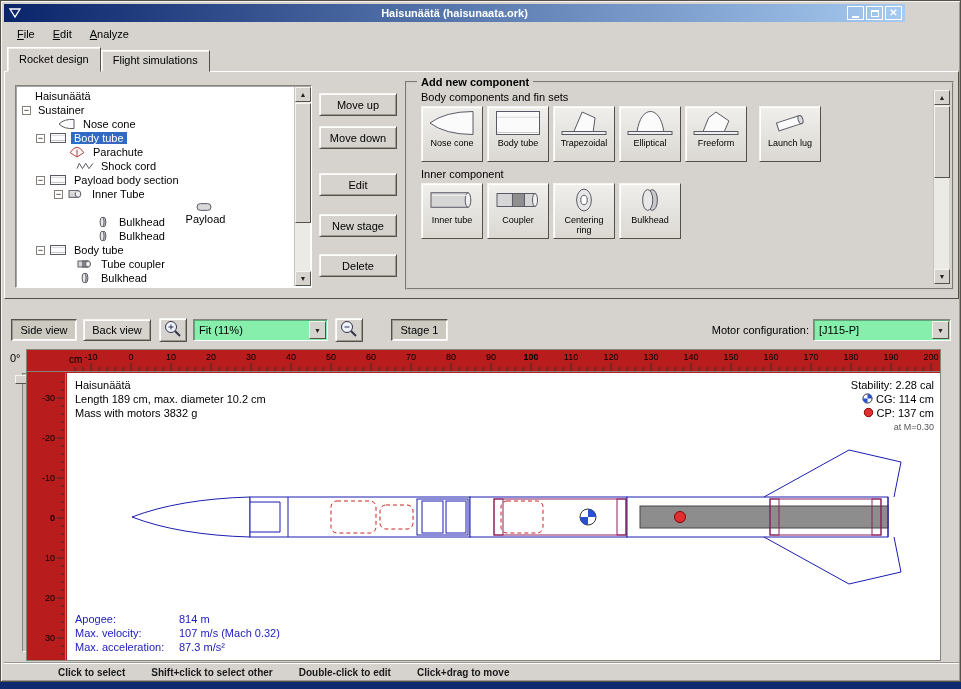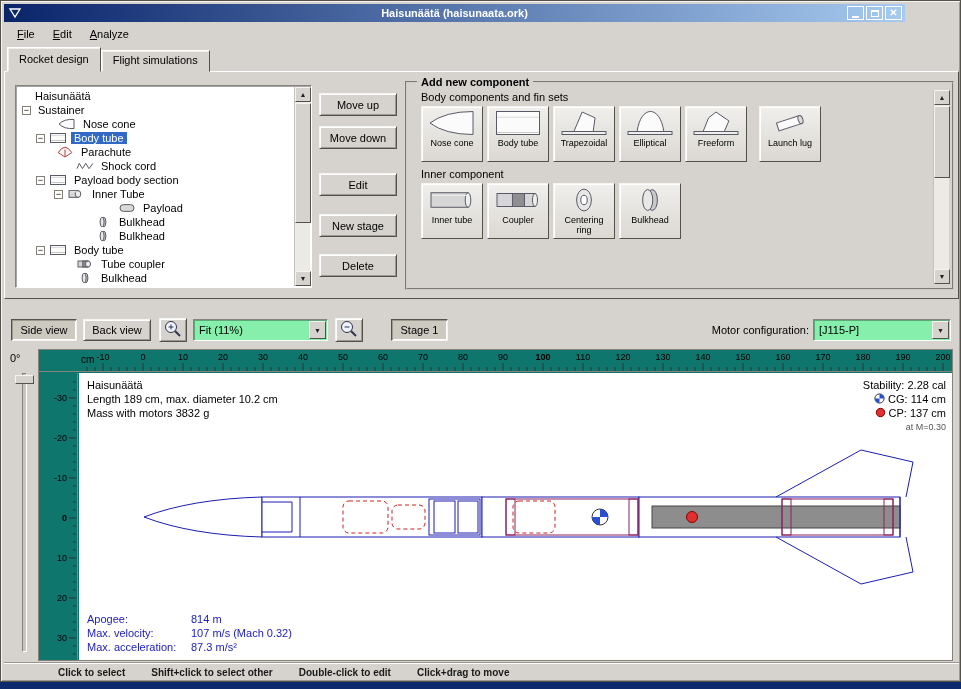--- a/index.html
+++ b/index.html
@@ -150,22 +150,22 @@
   .rot-label { position:absolute; left:4px; top:3px; }
   .rot-track {
     position:absolute; left:16px; top:24px; bottom:10px; width:5px;
     background:#c8c5be; border:1px solid; border-color:#87837b #fff #fff #87837b;
   }
   .rot-thumb {
     position:absolute; left:9px; top:26px; width:19px; height:9px;
     background:#d6d3ce; border:1px solid; border-color:#f5f4f1 #54504a #54504a #f5f4f1;
   }
   .scroll-area {
-    position:absolute; left:34px; top:0; width:915px; height:312px;
-    border:1px solid #87837b; background:#0f766e;
+    position:absolute; left:22px; top:0; width:915px; height:312px;
+    border:1px solid #87837b; background:#b91c1c;
   }
   .hruler { position:absolute; left:0; top:0; width:913px; height:22px; border-bottom:1px solid #87837b; }
   .hruler .unit { position:absolute; left:42px; top:4px; font-size:10px; }
   .hruler svg { position:absolute; left:39px; top:0; }
   .vruler { position:absolute; left:0; top:23px; width:39px; height:287px; border-right:1px solid #87837b; }
   .canvas { position:absolute; left:40px; top:23px; width:873px; height:287px; background:#fff; overflow:hidden; }
   .canvas svg.rocket-svg { position:absolute; left:0; top:-1px; }
   svg text { font-family:"Liberation Sans", sans-serif; }
   .info-block { position:absolute; left:8px; top:5px; line-height:14px; }
   .stab-block { position:absolute; right:6px; top:5px; text-align:right; line-height:14px; }
@@ -237,21 +237,21 @@
           </div>
           <div class="tree-row" style="padding-left: 18px;">
             <span class="expander">−</span>
             <span class="tree-icon"><svg width="18" height="12" viewBox="0 0 18 12" xmlns="http://www.w3.org/2000/svg">
                 <rect x="1.5" y="1.5" width="15" height="9" fill="#fbfbfb" stroke="#5a5a66"></rect>
                 <line x1="2" y1="3.3600000000000003" x2="16" y2="3.3600000000000003" stroke="#d8d8d8"></line>
                 <line x1="2" y1="8.5" x2="16" y2="8.5" stroke="#c8c8c8"></line>
               </svg></span>
             <span class="tree-label sel">Body tube</span>
           </div>
-          <div class="tree-row" style="padding-left: 38px;">
+          <div class="tree-row" style="padding-left: 50px;">
             <span class="tree-icon"><svg width="18" height="12" viewBox="0 0 18 12" xmlns="http://www.w3.org/2000/svg">
                 <path d="M 2.16 6.6000000000000005 Q 9 -4.199999999999999 15.84 6.6000000000000005" fill="#f4f4f4" stroke="#b04040"></path>
                 <path d="M 2.16 6.6000000000000005 L 9 11 M 9 3.5999999999999996 L 9 11 M 15.84 6.6000000000000005 L 9 11" stroke="#b04040" fill="none"></path>
               </svg></span>
             <span class="tree-label">Parachute</span>
           </div>
           <div class="tree-row" style="padding-left: 58px;">
             <span class="tree-icon"><svg width="18" height="12" viewBox="0 0 18 12" xmlns="http://www.w3.org/2000/svg">
                 <path d="M1 8.64 L 3.2399999999999998 3.3600000000000003 L 6.4799999999999995 8.64 L 9.72 3.3600000000000003 L 12.959999999999999 8.64 L 17 3.3600000000000003" stroke="#5a5a66" fill="none"></path>
               </svg></span>
@@ -268,21 +268,21 @@
           </div>
           <div class="tree-row" style="padding-left: 36px;">
             <span class="expander">−</span>
             <span class="tree-icon"><svg width="18" height="12" viewBox="0 0 18 12" xmlns="http://www.w3.org/2000/svg">
                 <rect x="2" y="2.64" width="9" height="6.720000000000001" fill="#d6d6d6" stroke="#5a5a66"></rect>
                 <ellipse cx="11" cy="6" rx="2.8" ry="3.3600000000000003" fill="#efefef" stroke="#5a5a66"></ellipse>
                 <line x1="3" y1="3.84" x2="10" y2="3.84" stroke="#f2f2f2"></line>
               </svg></span>
             <span class="tree-label">Inner Tube</span>
           </div>
-          <div class="tree-row" style="padding-left: 100px;">
+          <div class="tree-row" style="padding-left: 100px; flex-direction: column;">
             <span class="tree-icon"><svg width="18" height="12" viewBox="0 0 18 12" xmlns="http://www.w3.org/2000/svg">
                 <rect x="2" y="2.64" width="14" height="6.720000000000001" rx="3.3600000000000003" fill="#d9d9d9" stroke="#5a5a66"></rect>
               </svg></span>
             <span class="tree-label">Payload</span>
           </div>
           <div class="tree-row" style="padding-left: 76px;">
             <span class="tree-icon"><svg width="18" height="12" viewBox="0 0 18 12" xmlns="http://www.w3.org/2000/svg">
                 <ellipse cx="9.9" cy="6" rx="1.98" ry="4.800000000000001" fill="#c9c9c9" stroke="#5a5a66"></ellipse>
                 <ellipse cx="8.1" cy="6" rx="1.98" ry="4.800000000000001" fill="#e8e8e8" stroke="#5a5a66"></ellipse>
               </svg></span>

